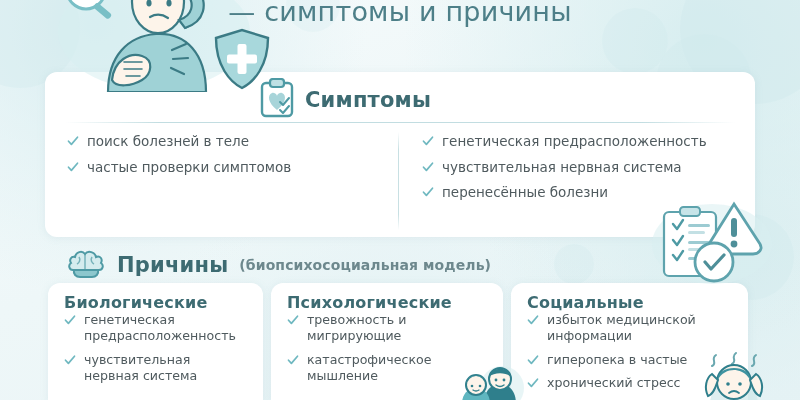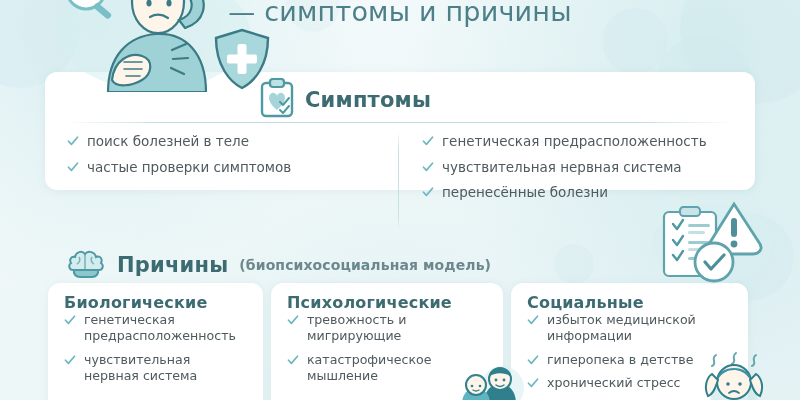--- a/index.html
+++ b/index.html
@@ -56,21 +56,21 @@
     z-index: 6;
   }
 
   
   .hero { position: absolute; left: 46px; top: -30px; width: 230px; height: 122px; z-index: 5; }
 
   
   .card-symptoms {
     position: absolute;
     left: 45px; top: 72px;
-    width: 710px; height: 118px;
+    width: 710px; height: 165px;
     background: #ffffff;
     border-radius: 12px;
     box-shadow: 0 1px 9px rgba(96,150,160,.11);
     z-index: 4;
   }
   .sym-head {
     position: absolute;
     left: 215px; top: 6px;
     display: flex; align-items: center; gap: 11px;
   }
@@ -365,21 +365,21 @@
             </svg>
           </span>
           <span>избыток медицинской информации</span>
         </div>
         <div class="item">
           <span class="check">
             <svg width="12" height="12" viewBox="0 0 12 12">
               <path d="M1.5 6.2 L4.4 9.4 L10.5 2.2" fill="none" stroke="#6fb8c0" stroke-width="1.7" stroke-linecap="round" stroke-linejoin="round"></path>
             </svg>
           </span>
-          <span>гиперопека в детстве</span>
+          <span>гиперопека в частые</span>
         </div>
         <div class="item">
           <span class="check">
             <svg width="12" height="12" viewBox="0 0 12 12">
               <path d="M1.5 6.2 L4.4 9.4 L10.5 2.2" fill="none" stroke="#6fb8c0" stroke-width="1.7" stroke-linecap="round" stroke-linejoin="round"></path>
             </svg>
           </span>
           <span>хронический стресс</span>
         </div>
       </div>

